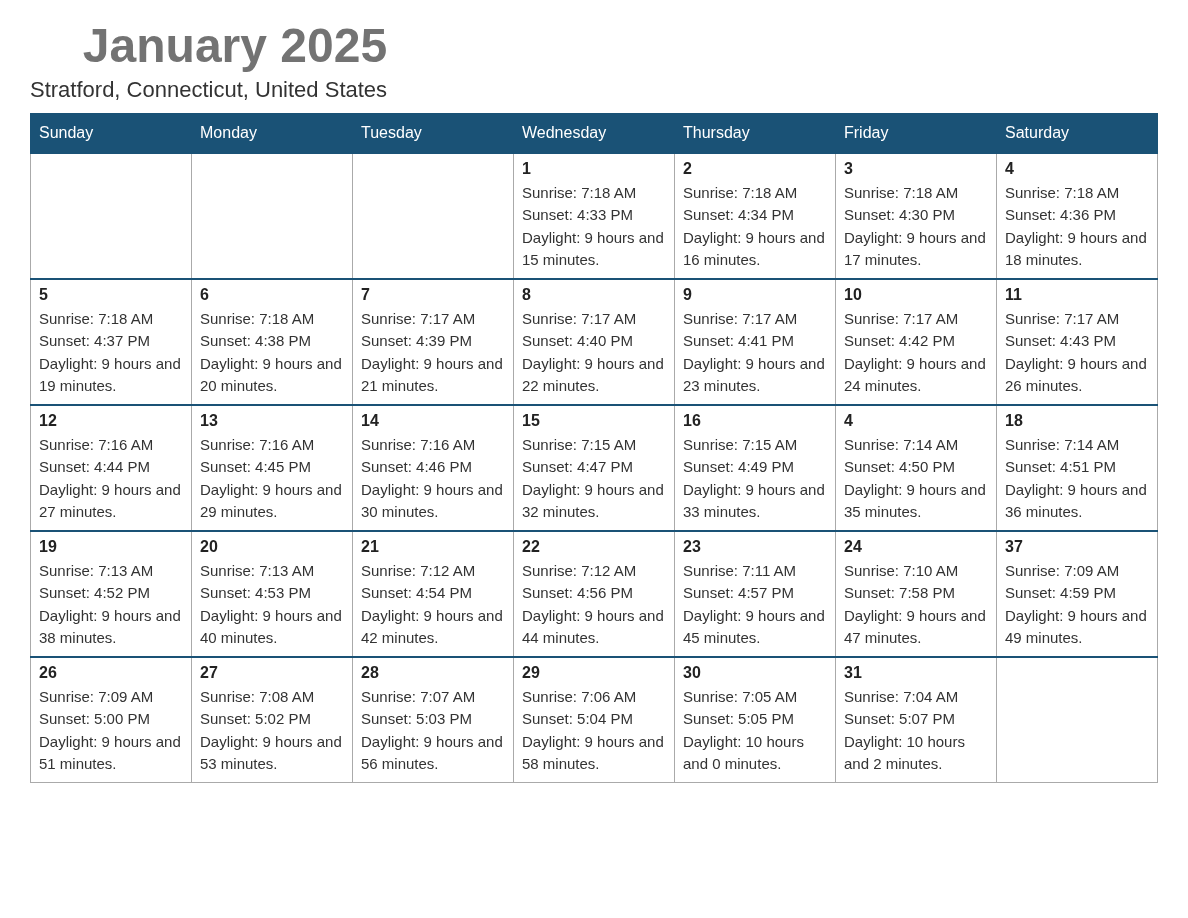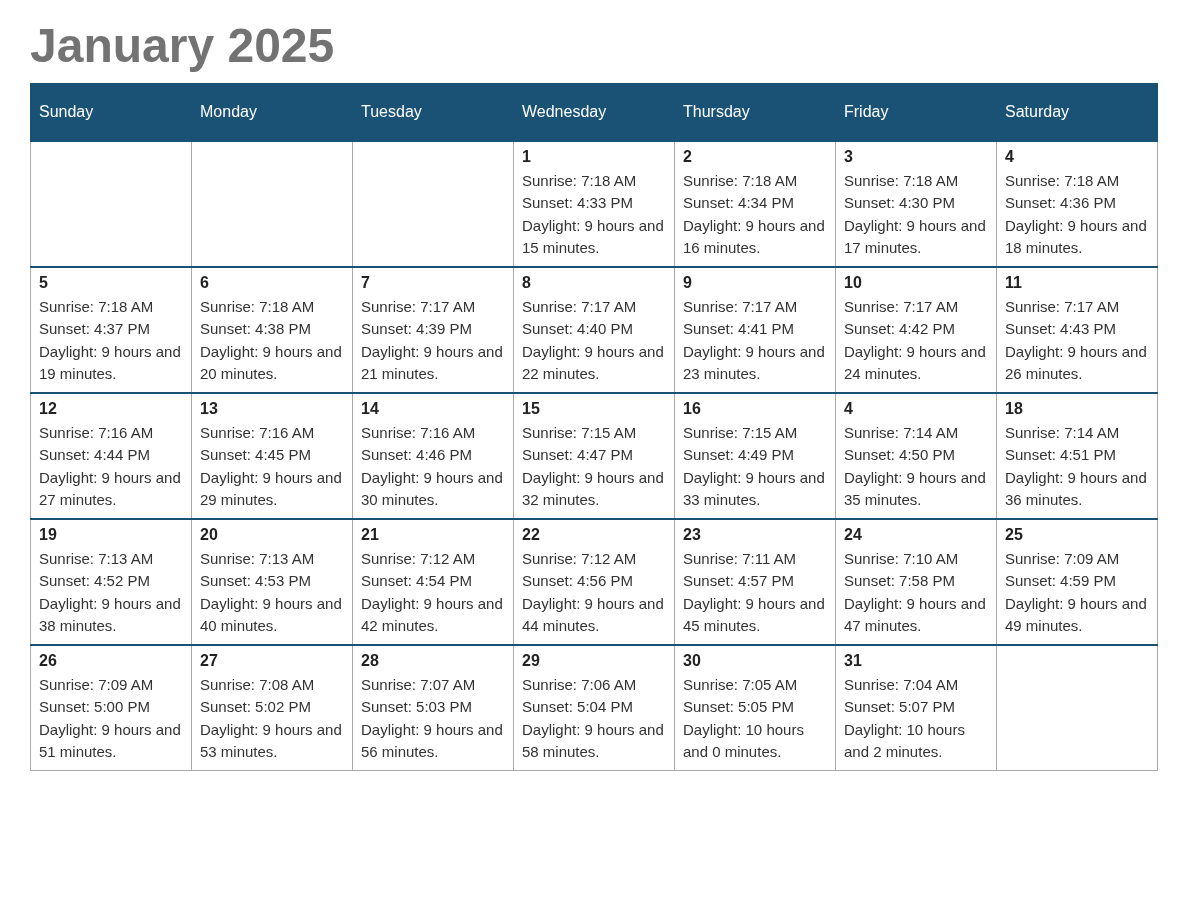--- a/index.html
+++ b/index.html
@@ -63,21 +63,21 @@
     .calendar {
       width: 100%;
       border-collapse: collapse;
       margin-top: 10px;
     }
     .calendar th {
       background-color: #1a5276;
       color: #fff;
       font-size: 16px;
       font-weight: normal;
-      padding: 19px 8px;
+      padding: 10px 8px;
       text-align: left;
       border: 1px solid #1a5276;
     }
     .calendar td {
       vertical-align: top;
       border: 1px solid #aaa;
       padding: 6px 8px;
       width: 14.28%;
       min-height: 100px;
     }
@@ -95,20 +95,21 @@
       color: #333;
       line-height: 1.5;
     }
   </style>
 </head>
 <body>
 
 <div class="header">
   <div class="title-block">
     <div class="month-title">January 2025</div>
+    <div class="location-title">Stratford, Connecticut, United States</div>
   </div>
 </div>
 
 <table class="calendar">
   <thead>
     <tr>
     <th>Sunday</th>
         <th>Monday</th>
         <th>Tuesday</th>
         <th>Wednesday</th>
@@ -290,21 +291,21 @@
 and 45 minutes.</div>
         </td>
         <td>
           <div class="day-num">24</div>
           <div class="day-info">Sunrise: 7:10 AM
 Sunset: 7:58 PM
 Daylight: 9 hours
 and 47 minutes.</div>
         </td>
         <td>
-          <div class="day-num">25</div>
+          <div class="day-num">37</div>
           <div class="day-info">Sunrise: 7:09 AM
 Sunset: 4:59 PM
 Daylight: 9 hours
 and 49 minutes.</div>
         </td>
       </tr>
       <tr>
         <td>
           <div class="day-num">26</div>
           <div class="day-info">Sunrise: 7:09 AM

